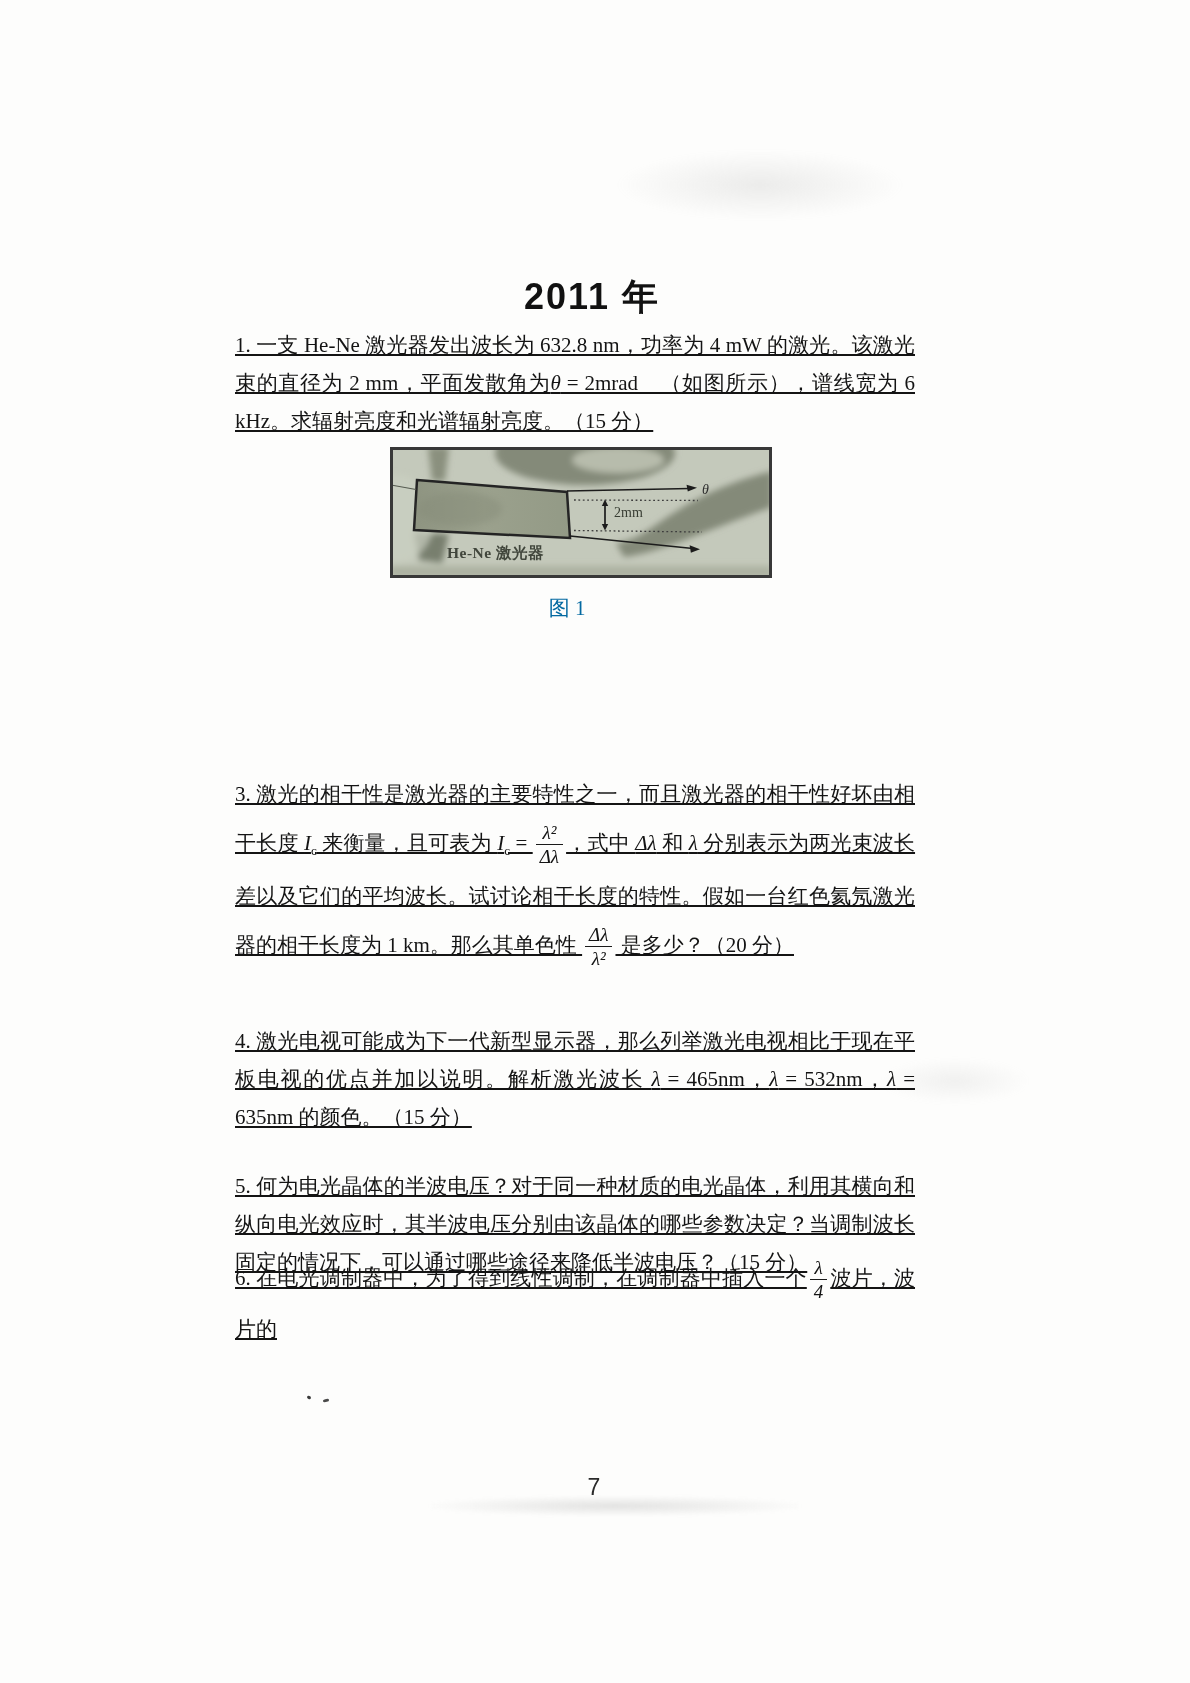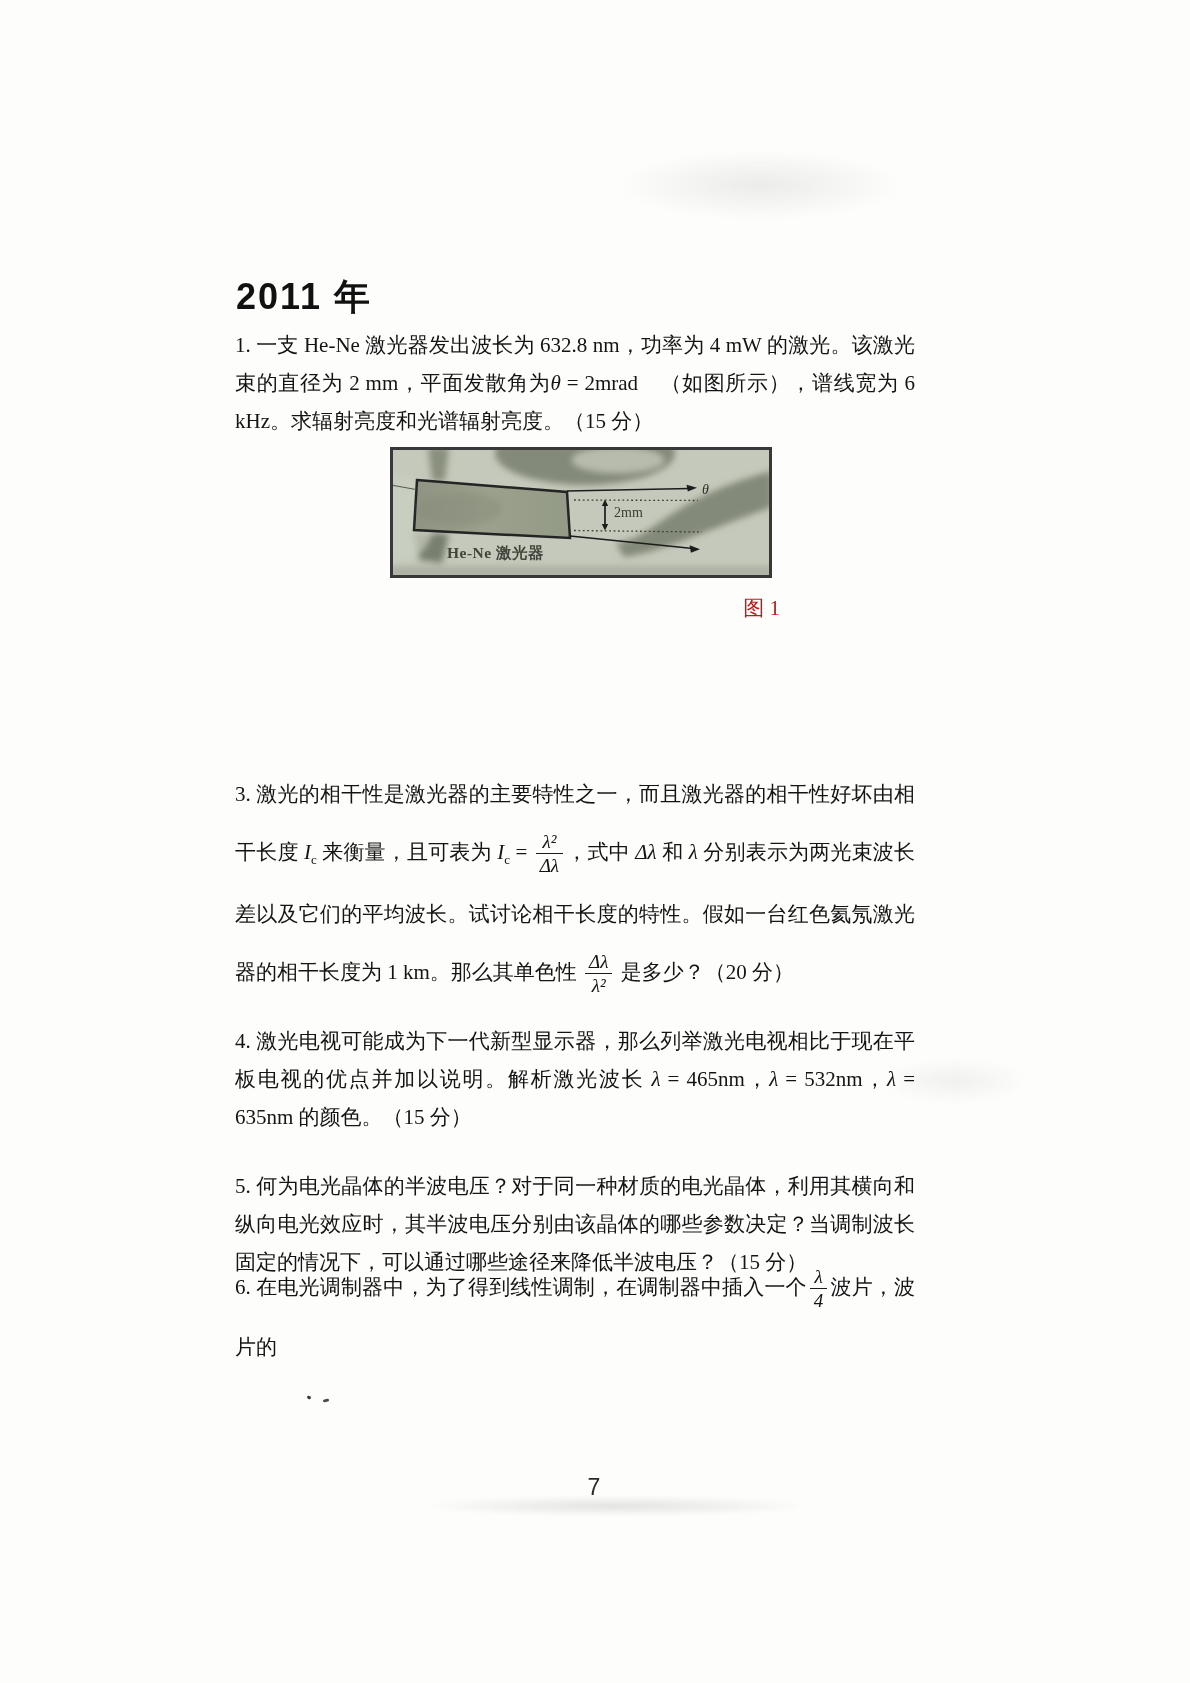--- a/index.html
+++ b/index.html
@@ -6,45 +6,47 @@
   .page{
     position:relative;
     width:1190px;height:1683px;
     background:#fdfdfc;
     overflow:hidden;
     font-family:"Liberation Serif","DejaVu Serif",serif;
     color:#161616;
   }
   .doc-title{
     position:absolute;left:236px;top:276px;width:712px;
+    text-align:center;
     font-family:"Liberation Sans","DejaVu Sans",sans-serif;
     font-weight:bold;font-size:36px;line-height:42px;
     letter-spacing:2px;color:#111;
   }
   .q{
     position:absolute;left:235px;width:680px;
     font-size:21px;line-height:38px;
     text-align:justify;
     color:#141414;
+    text-decoration:underline;
   }
   .q-tall{line-height:42px;}
   .var{font-style:italic;font-family:"Liberation Serif","DejaVu Serif",serif;}
   sub{font-size:0.62em;line-height:0;}
   .frac{
     display:inline-block;vertical-align:middle;
-    text-align:center;line-height:1.05;margin:17px 3px;
+    text-align:center;line-height:1.05;margin:8px 3px;
   }
   .frac .num{display:block;padding:0 4px 1px;font-size:19px;font-style:italic;}
   .frac .den{display:block;border-top:1.6px solid #1a1a1a;padding:2px 4px 0;font-size:19px;font-style:italic;}
   .figure-wrap{
     position:absolute;left:390px;top:447px;width:382px;height:131px;
   }
   .figure-caption{
-    position:absolute;left:398px;top:594px;width:382px;
-    text-align:right;font-size:21px;color:#b91c1c;
+    position:absolute;left:376px;top:594px;width:382px;
+    text-align:center;font-size:21px;color:#0369a1;
   }
   .page-number{
     position:absolute;left:235px;top:1474px;width:718px;
     text-align:center;
     font-family:"Liberation Sans","DejaVu Sans",sans-serif;
     font-size:23px;color:#2a2a2a;
   }
   .smudge{position:absolute;pointer-events:none;}
   .smudge-a{left:615px;top:150px;width:290px;height:70px;
     background:radial-gradient(ellipse at center,rgba(175,175,175,.22),rgba(175,175,175,0) 70%);

